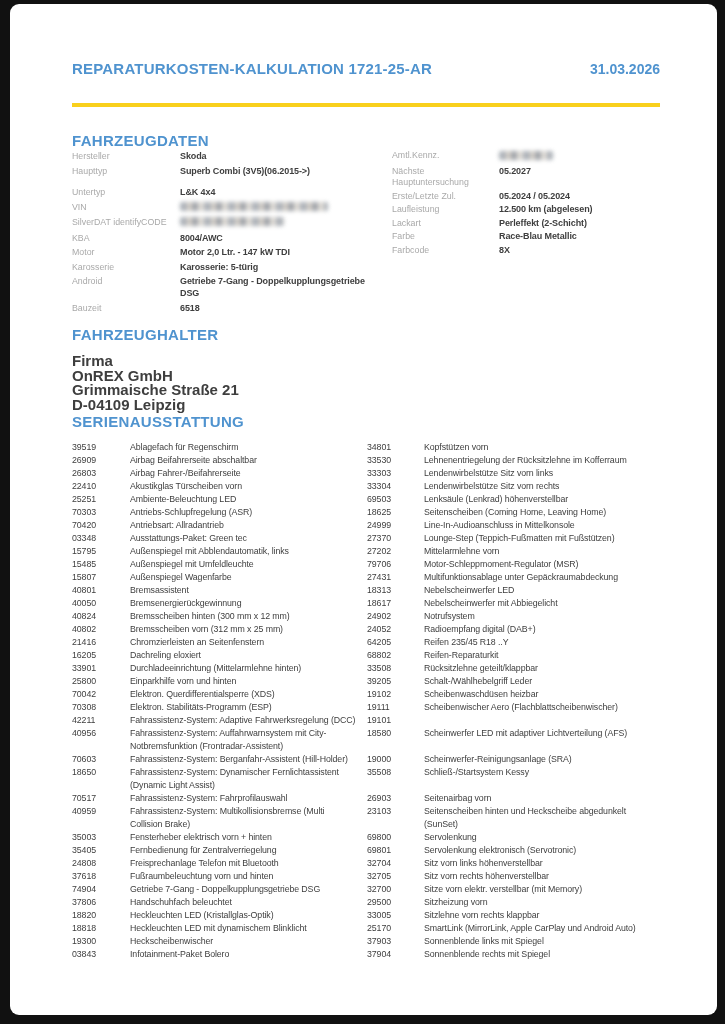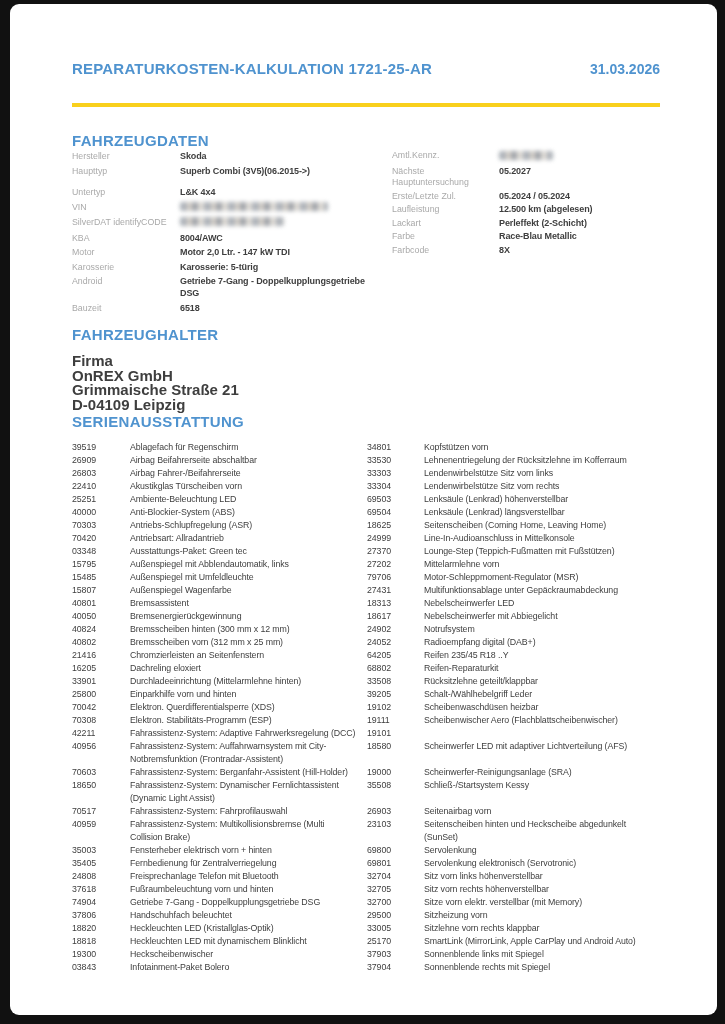--- a/index.html
+++ b/index.html
@@ -205,26 +205,20 @@
             <span class="eq-code">33304</span>
             <span class="eq-desc">Lendenwirbelstütze Sitz vorn rechts</span>
           </div>
           <div class="eq-row">
             <span class="eq-code">25251</span>
             <span class="eq-desc">Ambiente-Beleuchtung LED</span>
             <span class="eq-code">69503</span>
             <span class="eq-desc">Lenksäule (Lenkrad) höhenverstellbar</span>
           </div>
           <div class="eq-row">
-            <span class="eq-code">40000</span>
-            <span class="eq-desc">Anti-Blockier-System (ABS)</span>
-            <span class="eq-code">69504</span>
-            <span class="eq-desc">Lenksäule (Lenkrad) längsverstellbar</span>
-          </div>
-          <div class="eq-row">
             <span class="eq-code">70303</span>
             <span class="eq-desc">Antriebs-Schlupfregelung (ASR)</span>
             <span class="eq-code">18625</span>
             <span class="eq-desc">Seitenscheiben (Coming Home, Leaving Home)</span>
           </div>
           <div class="eq-row">
             <span class="eq-code">70420</span>
             <span class="eq-desc">Antriebsart: Allradantrieb</span>
             <span class="eq-code">24999</span>
             <span class="eq-desc">Line-In-Audioanschluss in Mittelkonsole</span>

